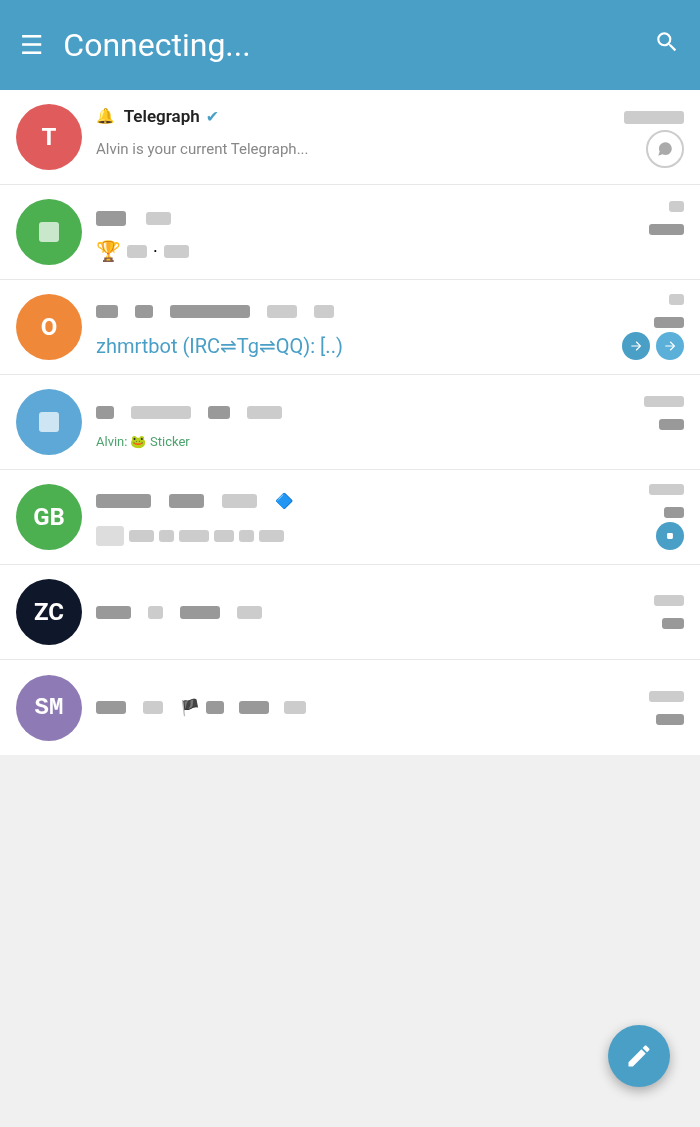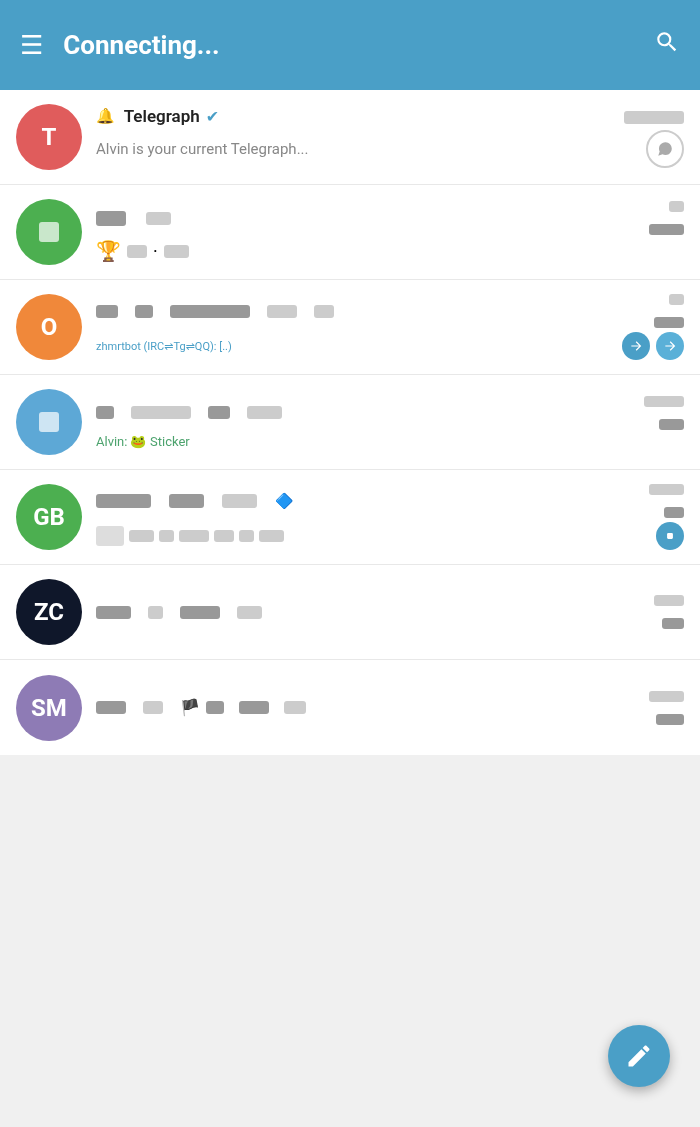--- a/index.html
+++ b/index.html
@@ -20,22 +20,22 @@
       justify-content: space-between;
       padding: 0 20px;
     }
     .header-menu-icon {
       color: white;
       font-size: 26px;
       cursor: pointer;
     }
     .header-title {
       color: white;
-      font-size: 26px;
-      font-weight: 700;
+      font-size: 32px;
+      font-weight: 400;
       flex: 1;
       text-align: left;
       padding-left: 20px;
     }
     .header-search-icon {
       color: white;
       font-size: 26px;
       cursor: pointer;
     }
 
@@ -124,21 +124,21 @@
       margin-left: 8px;
     }
     .chat-preview {
       font-size: 15px;
       color: #888;
       white-space: nowrap;
       overflow: hidden;
       text-overflow: ellipsis;
     }
     .chat-preview-colored {
-      font-size: 11px;
+      font-size: 20px;
       color: #4a9fc7;
       white-space: nowrap;
       overflow: hidden;
       text-overflow: ellipsis;
     }
     .chat-preview-colored2 {
       font-size: 13px;
       color: #4da36e;
       white-space: nowrap;
       overflow: hidden;
@@ -426,21 +426,21 @@
         </div>
         <div class="right-side">
           <span class="redacted" style="width:30px; height:11px;"></span>
           <span style="display:inline-block; width:4px;"></span>
           <span class="redacted-dark" style="width:22px; height:11px;"></span>
         </div>
       </div>
     </div>
   </div>
 
-  <div class="chat-item" style="border-bottom:none;">
+  <div class="chat-item" style="border-bottom:none;font-family:Liberation Mono, monospace;">
     <div class="avatar avatar-purple">
       <span>SM</span>
     </div>
     <div class="chat-content">
       <div class="chat-top-row">
         <div class="chat-name-row">
           <span class="redacted-dark" style="width:30px; height:13px;"></span>
           <span style="width:5px; display:inline-block;"></span>
           <span class="redacted" style="width:20px; height:13px;"></span>
           <span style="width:5px; display:inline-block;"></span>

